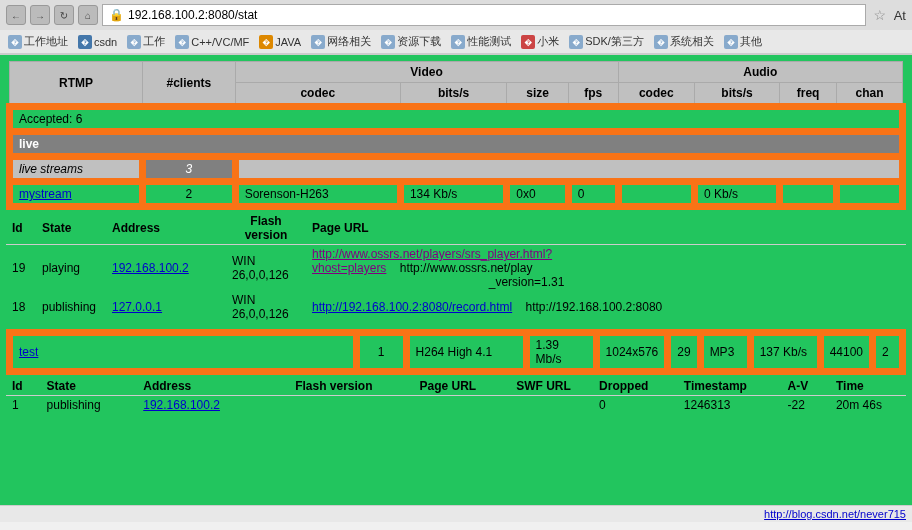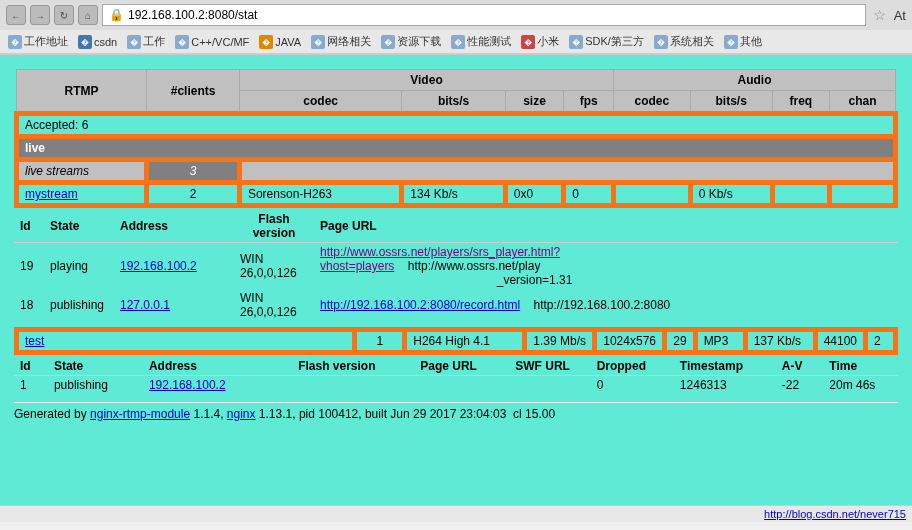--- a/index.html
+++ b/index.html
@@ -91,42 +91,42 @@
       display: inline-flex;
       align-items: center;
       justify-content: center;
       font-size: 8px;
       color: white;
       flex-shrink: 0;
     }
 
     
     .content {
-      background: #5eead4;
-      padding: 14px;
+      background: #22c55e;
+      padding: 6px;
       height: calc(530px - 80px);
       overflow-y: auto;
       overflow-x: hidden;
     }
 
     
     .stat-table {
       width: 100%;
       border-collapse: collapse;
       font-size: 12px;
     }
     .stat-table th {
       background: #c0c0c0;
       border: 1px solid #aaa;
       padding: 3px 6px;
       text-align: center;
       font-weight: bold;
     }
     .stat-table td {
-      border: 5px solid #f97316;
+      border: 7px solid #f97316;
       padding: 2px 6px;
     }
     .section-header {
       background: #808080;
       color: white;
       font-weight: bold;
       padding: 2px 6px;
     }
     .stream-row {
       background: #c0c0c0;
@@ -386,22 +386,19 @@
         <td></td>
         <td></td>
         <td>0</td>
         <td>1246313</td>
         <td>-22</td>
         <td>20m 46s</td>
       </tr>
     </tbody>
   </table>
 
-  <div class="generated-line">
-    <span>Generated by</span>&nbsp;<span class="link">nginx-rtmp-module</span>&nbsp;<span>1.1.4,</span>&nbsp;<span class="link">nginx</span>&nbsp;<span>1.13.1, pid 100412, built Jun 29 2017 23:04:03</span>&nbsp;&nbsp;<span>cl 15.00</span>
-  </div>
 
 </div>
 
 <div class="status-bar">
   <span></span>
   <span class="link">http://blog.csdn.net/never715</span>
 </div>
 
 </body></html>

